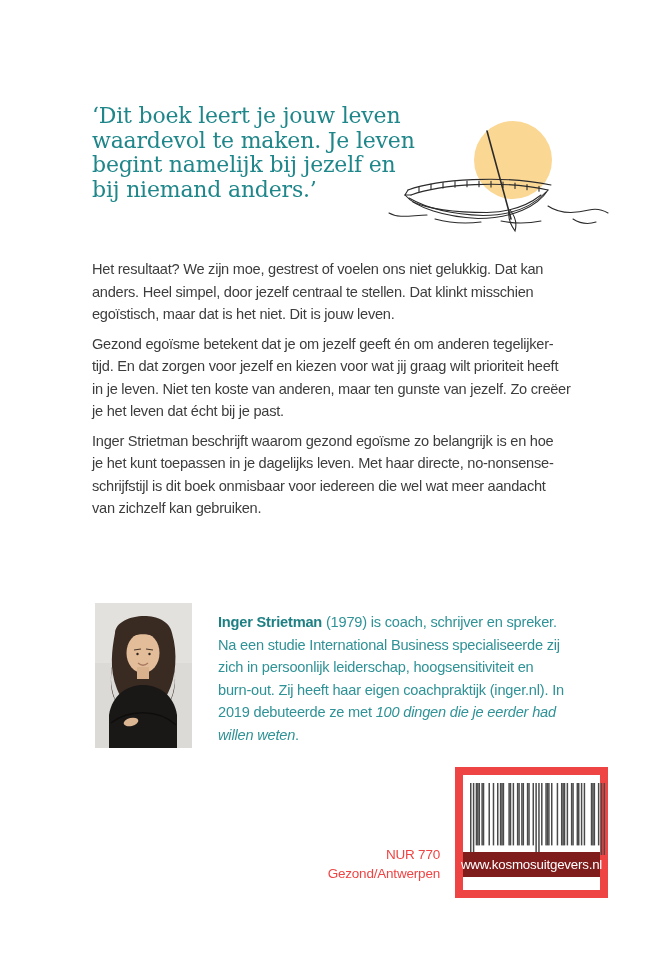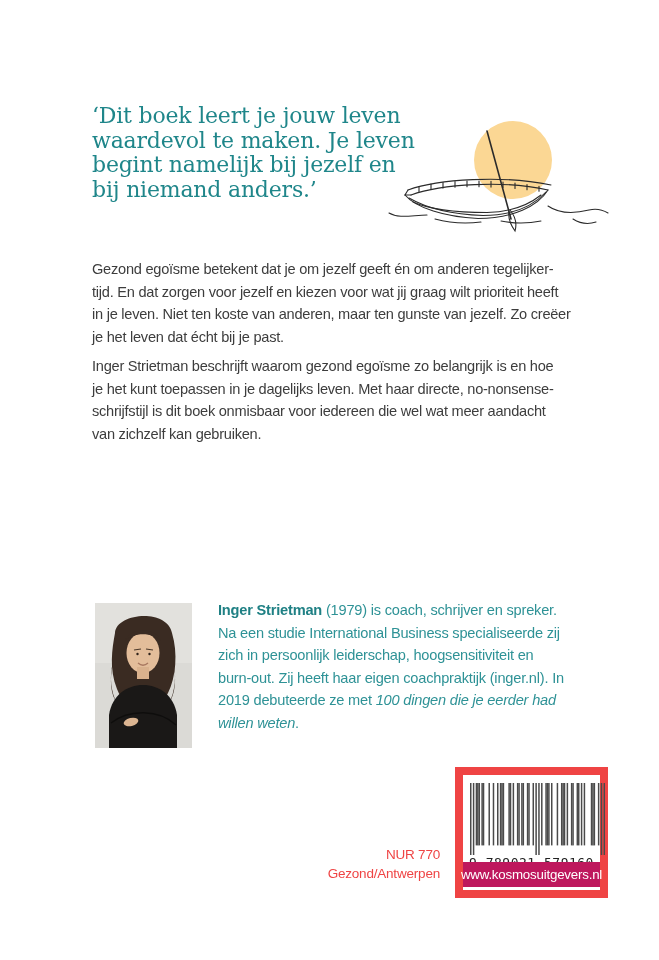--- a/index.html
+++ b/index.html
@@ -25,21 +25,21 @@
   .blurb{position:absolute;left:92px;top:258px;width:520px;}
   .blurb p{
     margin:0 0 7px 0;font-size:14.6px;line-height:22.5px;color:#3d3d3d;
     white-space:pre-line;letter-spacing:-0.25px;
   }
   
   .author-section{position:absolute;left:95px;top:598px;width:480px;}
   .author-photo{position:absolute;left:0;top:5px;width:97px;height:145px;}
   .author-photo svg{display:block;width:100%;height:100%;}
   .author-bio{
-    position:absolute;left:123px;top:1px;width:352px;
+    position:absolute;left:123px;top:13px;width:352px;
     font-size:14.6px;line-height:22.5px;color:#2e9296;letter-spacing:-0.2px;
   }
   .author-bio .bio-name{font-weight:bold;color:#1f8084;}
   .author-bio em{font-style:italic;}
   
   .kosmos-logo{
     position:absolute;left:364px;top:769px;color:#171717;
     font-weight:bold;font-size:31px;line-height:26px;letter-spacing:1px;
   }
   .kosmos-logo .l2{display:flex;align-items:center;}
@@ -55,21 +55,21 @@
   .barcode-box{
     position:absolute;left:455px;top:767px;width:153px;height:131px;
     border:8px solid #ef4444;background:#ffffff;box-sizing:border-box;
   }
   .barcode-bars{position:absolute;left:7px;top:8px;width:135px;height:72px;}
   .isbn-number{
     position:absolute;left:0;top:80px;width:100%;text-align:center;
     font-family:"DejaVu Sans Mono",monospace;font-size:13px;color:#222222;letter-spacing:0.5px;
   }
   .website-strip{
-    position:absolute;left:0;right:0;bottom:3px;height:25px;background:#be185d;
+    position:absolute;left:0;right:0;bottom:13px;height:25px;background:#7f1d1d;
     display:flex;align-items:center;justify-content:center;
     color:#ffffff;font-size:13.3px;letter-spacing:-0.2px;
   }
 </style>
 </head>
 <body>
 
 <div class="page">
 
   <section class="quote-block">
@@ -100,20 +100,23 @@
         <path d="M6,110 C 16,116 30,112 44,112"></path>
         <path d="M52,116 q 22,6 46,3"></path>
         <path d="M118,118 q 20,4 40,0"></path>
         <path d="M165,103 C 178,112 194,110 206,107 C 214,105 220,107 225,110"></path>
         <path d="M190,116 q 11,7 23,3"></path>
       </g>
     </svg>
   </div>
 
   <section class="blurb">
+    <p>Het resultaat? We zijn moe, gestrest of voelen ons niet gelukkig. Dat kan
+anders. Heel simpel, door jezelf centraal te stellen. Dat klinkt misschien
+egoïstisch, maar dat is het niet. Dit is jouw leven.</p>
     <p>Gezond egoïsme betekent dat je om jezelf geeft én om anderen tegelijker-
 tijd. En dat zorgen voor jezelf en kiezen voor wat jij graag wilt prioriteit heeft
 in je leven. Niet ten koste van anderen, maar ten gunste van jezelf. Zo creëer
 je het leven dat écht bij je past.</p>
     <p>Inger Strietman beschrijft waarom gezond egoïsme zo belangrijk is en hoe
 je het kunt toepassen in je dagelijks leven. Met haar directe, no-nonsense-
 schrijfstijl is dit boek onmisbaar voor iedereen die wel wat meer aandacht
 van zichzelf kan gebruiken.</p>
   </section>
 

